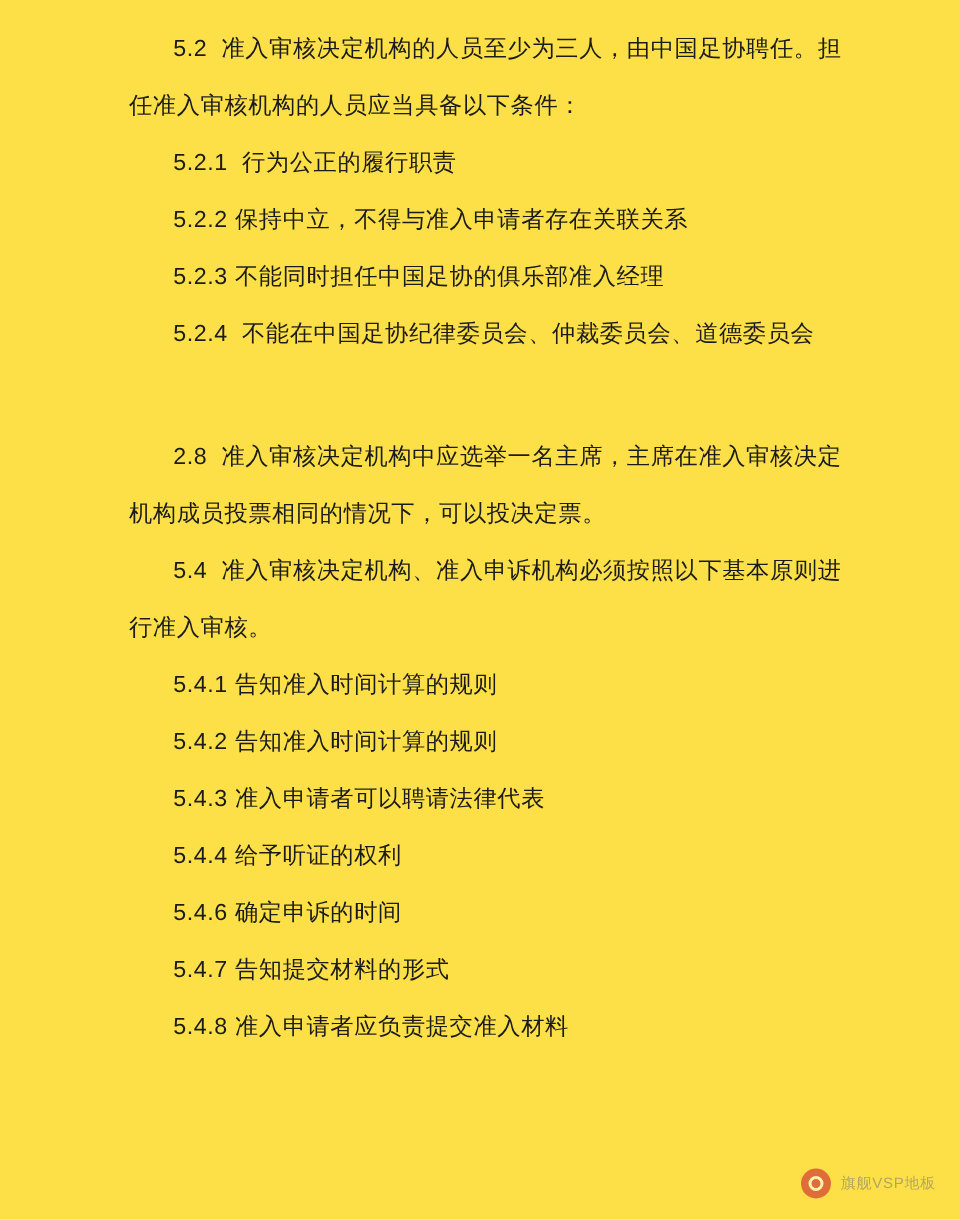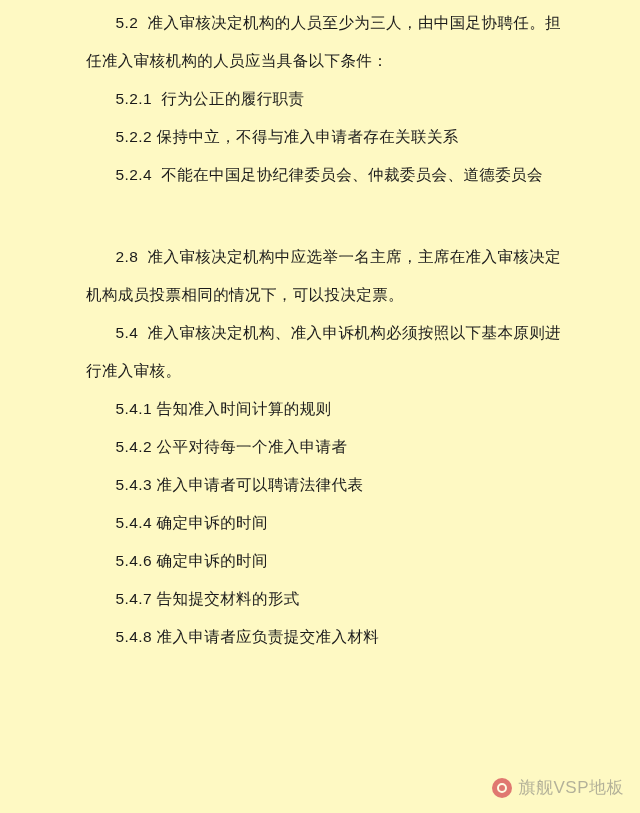--- a/index.html
+++ b/index.html
@@ -10,23 +10,23 @@
     width: 640px;
     height: 813px;
     background: #ffffff;
     font-family: "Liberation Sans", sans-serif;
     overflow: hidden;
   }
   .page {
     position: relative;
     width: 640px;
     height: 813px;
-    background: #fef9c3;
+    background: #fde047;
     box-sizing: border-box;
-    padding: 4px 58px 0 86px;
+    padding: 14px 58px 0 86px;
   }
   .doc-body {
     font-family: "Liberation Sans", sans-serif;
     font-size: 15.5px;
     color: #1b1b1b;
     line-height: 1.06;
   }
   .para {
     margin: 0 0 0 0;
     text-align: justify;
@@ -69,21 +69,21 @@
     position: absolute;
     left: 5px;
     top: 5px;
     width: 10px;
     height: 10px;
     border-radius: 50%;
     border: 2px solid #ffffff;
     box-sizing: border-box;
   }
   .wm-text {
-    font-size: 17px;
+    font-size: 10px;
     color: #777777;
     letter-spacing: 0.5px;
     white-space: nowrap;
     text-align: center;
   }
 </style>
 </head>
 <body>
 
 <div class="page">
@@ -95,20 +95,23 @@
     </div>
 
     <div class="para indent">
       <span class="line">5.2.1  行为公正的履行职责</span>
     </div>
 
     <div class="para indent">
       <span class="line">5.2.2 保持中立，不得与准入申请者存在关联关系</span>
     </div>
 
+    <div class="para indent">
+      <span class="line">5.2.3 不能同时担任中国足协的俱乐部准入经理</span>
+    </div>
 
     <div class="para indent">
       <span class="line">5.2.4  不能在中国足协纪律委员会、仲裁委员会、道德委员会</span>
     </div>
 
 
     <div class="gap-block"></div>
 
     <div class="para indent">
       <span class="line">2.8  准入审核决定机构中应选举一名主席，主席在准入审核决定</span>
@@ -118,29 +121,29 @@
     <div class="para indent">
       <span class="line">5.4  准入审核决定机构、准入申诉机构必须按照以下基本原则进</span>
       <span class="line wrap">行准入审核。</span>
     </div>
 
     <div class="para indent">
       <span class="line">5.4.1 告知准入时间计算的规则</span>
     </div>
 
     <div class="para indent">
-      <span class="line">5.4.2 公平对待每一个准入申请者</span>
+      <span class="line">5.4.2 告知准入时间计算的规则</span>
     </div>
 
     <div class="para indent">
       <span class="line">5.4.3 准入申请者可以聘请法律代表</span>
     </div>
 
     <div class="para indent">
-      <span class="line">5.4.4 确定申诉的时间</span>
+      <span class="line">5.4.4 给予听证的权利</span>
     </div>
 
 
     <div class="para indent">
       <span class="line">5.4.6 确定申诉的时间</span>
     </div>
 
     <div class="para indent">
       <span class="line">5.4.7 告知提交材料的形式</span>
     </div>

